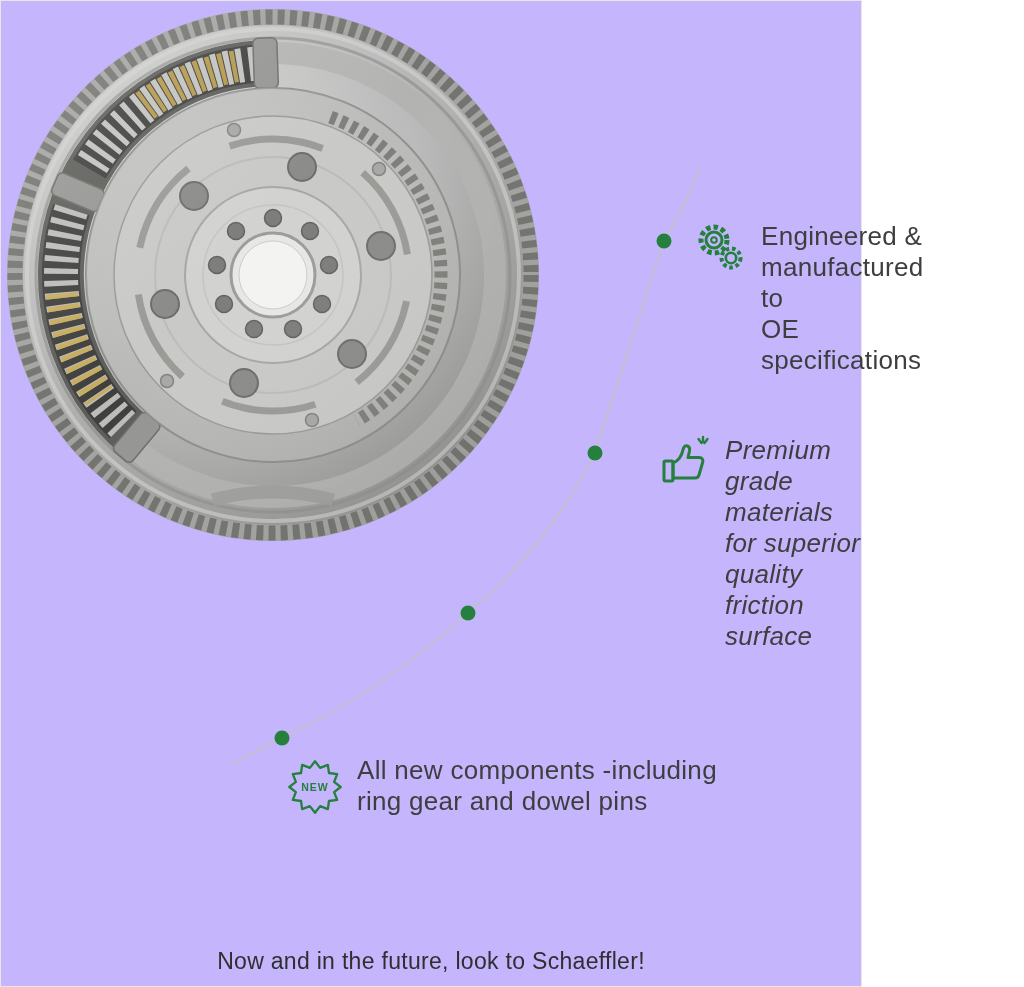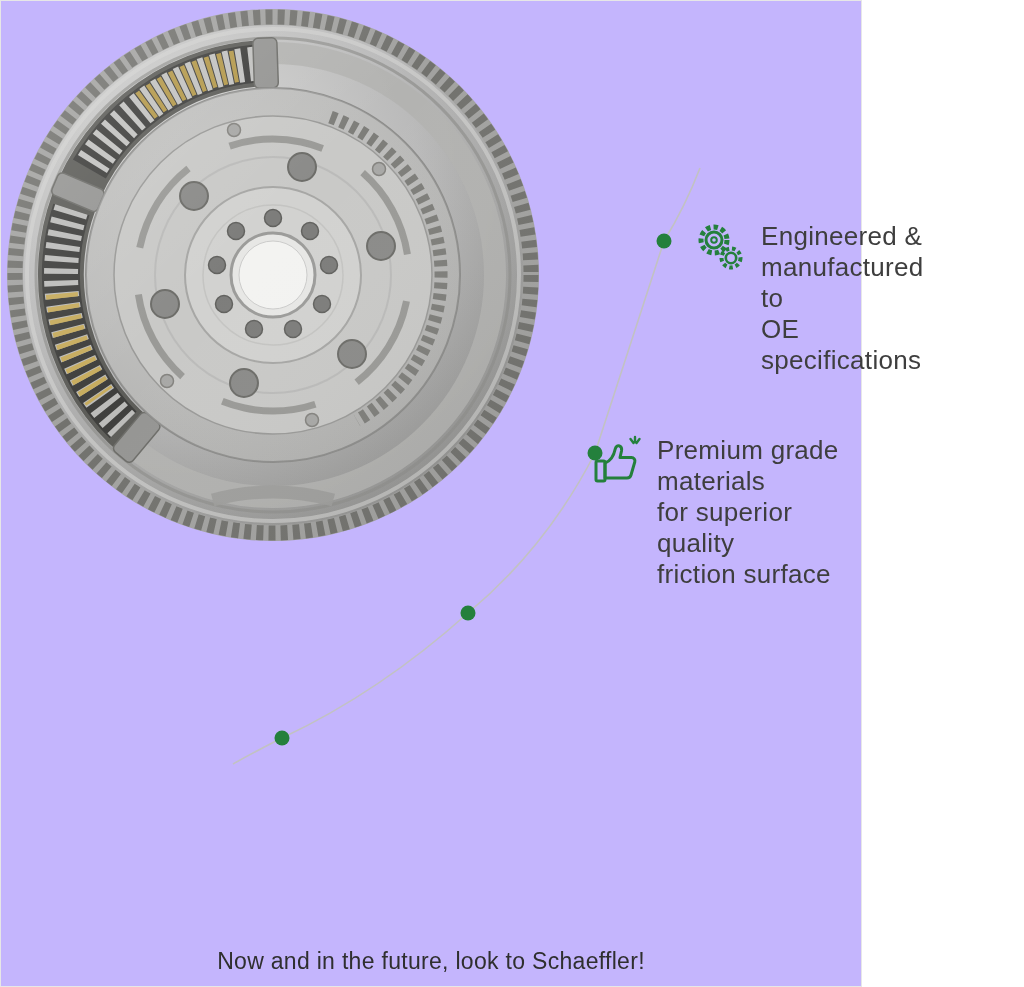--- a/index.html
+++ b/index.html
@@ -34,21 +34,21 @@
   }
   .feature .icon { flex: 0 0 auto; display: block; }
   .feature .text {
     font-size: 26px;
     line-height: 31px;
     color: #3e3e3e;
     letter-spacing: 0.3px;
     white-space: pre-line;
   }
   .f1 { left: 692px; top: 220px; }
-  .f2 { left: 588px; top: 434px; }
+  .f2 { left: 656px; top: 434px; font-style: italic; }
   .f3 { left: 498px; top: 616px; }
   .f3 .icon { margin-top: 6px; }
   .f4 { left: 286px; top: 754px; }
   .f4 .icon { margin-top: 4px; }
   .footer {
     position: absolute;
     left: 0; right: 0; top: 947px;
     text-align: center;
     font-size: 23px;
     color: #2f2f2f;
@@ -173,16 +173,24 @@
         <path d="M16 43 L16 28 C22 26 25 20 26.3 13.8 C26.8 11.4 28.6 10.2 30.4 10.9 C32.2 11.6 33 13.5 32.5 16 L31 22.5 L42.5 22.5 C44.8 22.5 46.4 24.6 45.8 26.8 L42 40 C41.5 41.8 39.9 43 38 43 Z"></path>
         <path d="M46 2 L46 7 M41.5 4 L44.5 8 M50.5 4 L47.5 8" stroke-width="2.4"></path>
       </g>
     </svg>
     <div class="text">Premium grade materials
 for superior quality
 friction surface</div>
   </div>
 
 
+  <div class="feature f4">
+    <svg class="icon" width="56" height="56" viewBox="0 0 48 48" aria-hidden="true">
+      <polygon points="24,2 28.4,7.6 35,5 36,12 43,13 40.4,19.6 46,24 40.4,28.4 43,35 36,36 35,43 28.4,40.4 24,46 19.6,40.4 13,43 12,36 5,35 7.6,28.4 2,24 7.6,19.6 5,13 12,12 13,5 19.6,7.6" fill="none" stroke="#24803c" stroke-width="2" stroke-linejoin="round"></polygon>
+      <text x="24" y="27.5" text-anchor="middle" font-size="9" letter-spacing="0.8" fill="#24803c" font-family="Liberation Sans, sans-serif" font-weight="600">NEW</text>
+    </svg>
+    <div class="text">All new components -including
+ring gear and dowel pins</div>
+  </div>
 
   <div class="footer">Now and in the future, look to Schaeffler!</div>
 
 </div>
 
 </body></html>

